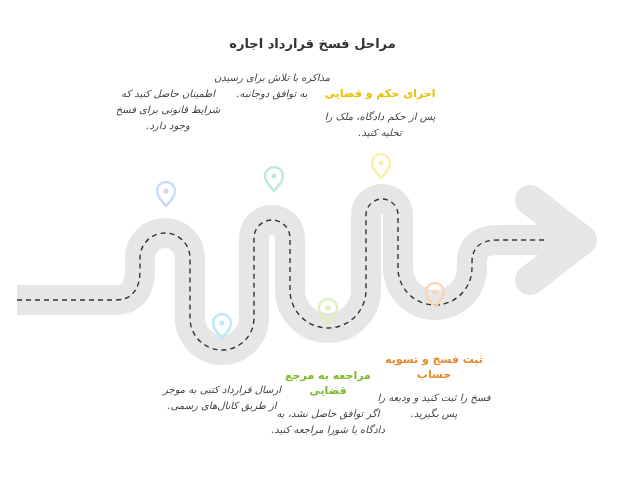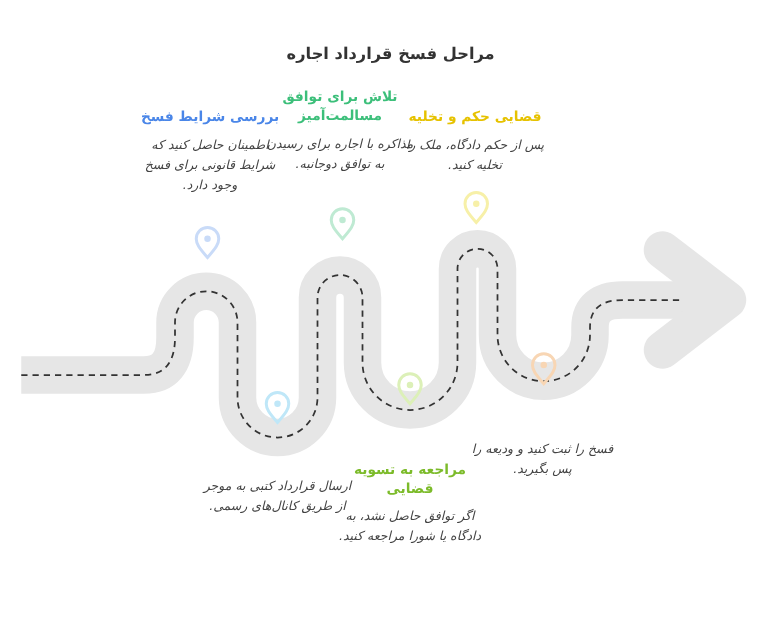--- a/index.html
+++ b/index.html
@@ -45,38 +45,37 @@
     <path d="M0,11 C-7,3 -9,0 -9,-4 A9,9 0 0 1 9,-4 C9,0 7,3 0,11 Z" fill="none" stroke="#dcf0b8" stroke-width="2.4"></path>
     <circle cx="0" cy="-4" r="2.6" fill="#dcf0b8"></circle>
   </g>
   <g transform="translate(435,296)">
     <path d="M0,11 C-7,3 -9,0 -9,-4 A9,9 0 0 1 9,-4 C9,0 7,3 0,11 Z" fill="none" stroke="#f8d6b4" stroke-width="2.4"></path>
     <circle cx="0" cy="-4" r="2.6" fill="#f8d6b4"></circle>
   </g>
 </svg>
 
 <div class="step" style="left:108px; top:86px;">
-  <div class="heading" style="color:#4a86e8;">بررسی شرایط فسخ</div>
   <div class="desc">اطمینان حاصل کنید که شرایط قانونی برای فسخ وجود دارد.</div>
 </div>
 
 <div class="step" style="left:212px; top:70px;">
-  <div class="heading" style="color:#3cbf7a;">تلاش برای توافق مسالمت‌آمیز</div>
-  <div class="desc">مذاکره با اجاره برای رسیدن به توافق دوجانبه.</div>
+  <div class="desc">مذاکره با تلاش برای رسیدن به توافق دوجانبه.</div>
 </div>
 
 <div class="step" style="left:320px; top:86px;">
-  <div class="heading" style="color:#e6c200;">قضایی حکم و تخلیه</div>
+  <div class="heading" style="color:#e6c200;">اجرای حکم و قضایی</div>
   <div class="desc">پس از حکم دادگاه، ملک را تخلیه کنید.</div>
 </div>
 
 <div class="step" style="left:162px; top:382px;">
   <div class="desc">ارسال قرارداد کتبی به موجر از طریق کانال‌های رسمی.</div>
 </div>
 
 <div class="step" style="left:268px; top:368px;">
-  <div class="heading" style="color:#7cbb2a;">مراجعه به تسویه قضایی</div>
+  <div class="heading" style="color:#7cbb2a;">مراجعه به مرجع قضایی</div>
   <div class="desc">اگر توافق حاصل نشد، به دادگاه یا شورا مراجعه کنید.</div>
 </div>
 
 <div class="step" style="left:374px; top:352px;">
+  <div class="heading" style="color:#e8882a;">ثبت فسخ و تسویه حساب</div>
   <div class="desc">فسخ را ثبت کنید و ودیعه را پس بگیرید.</div>
 </div>
 
 </body></html>

